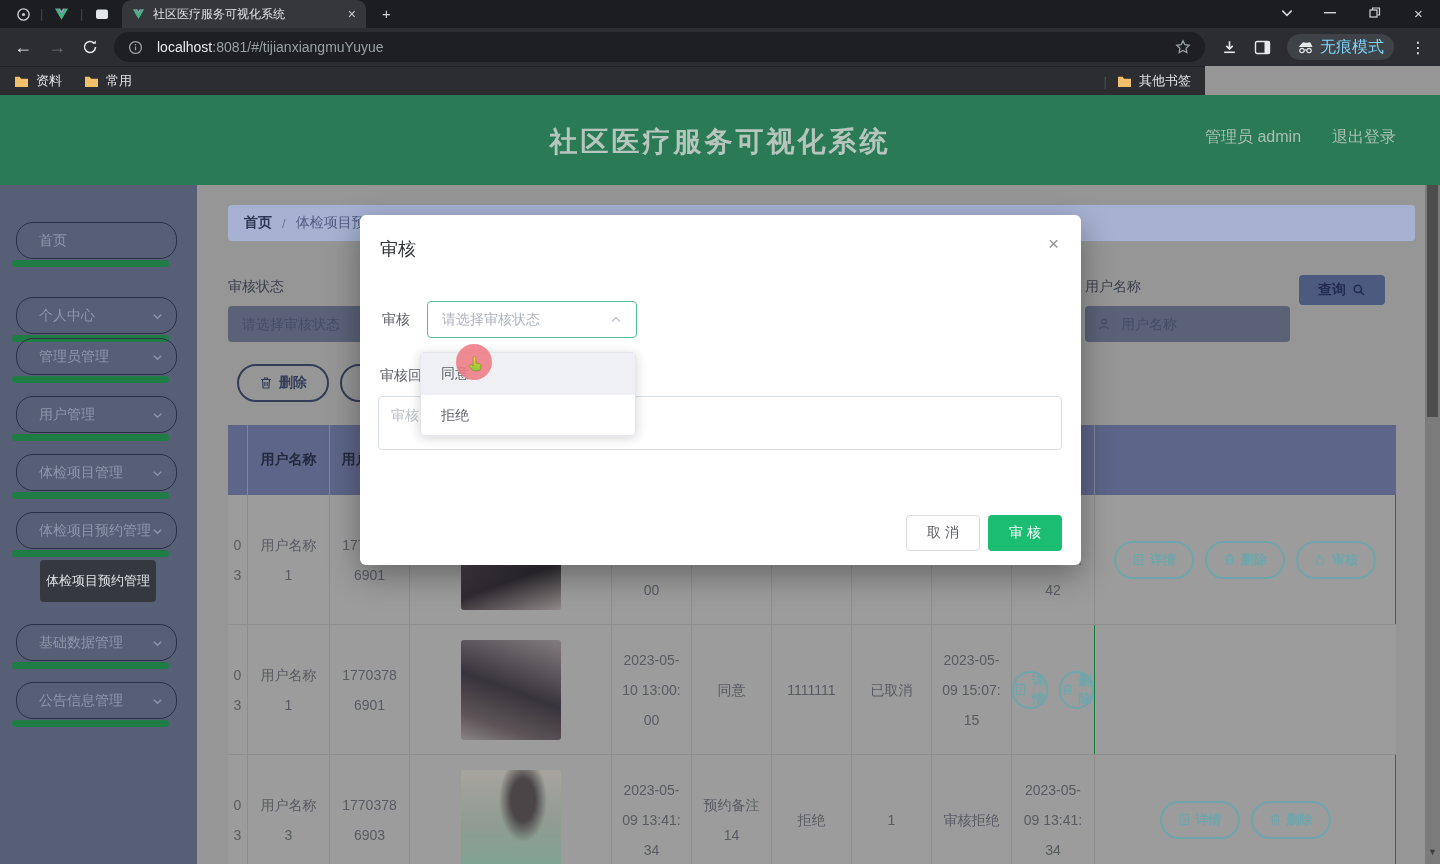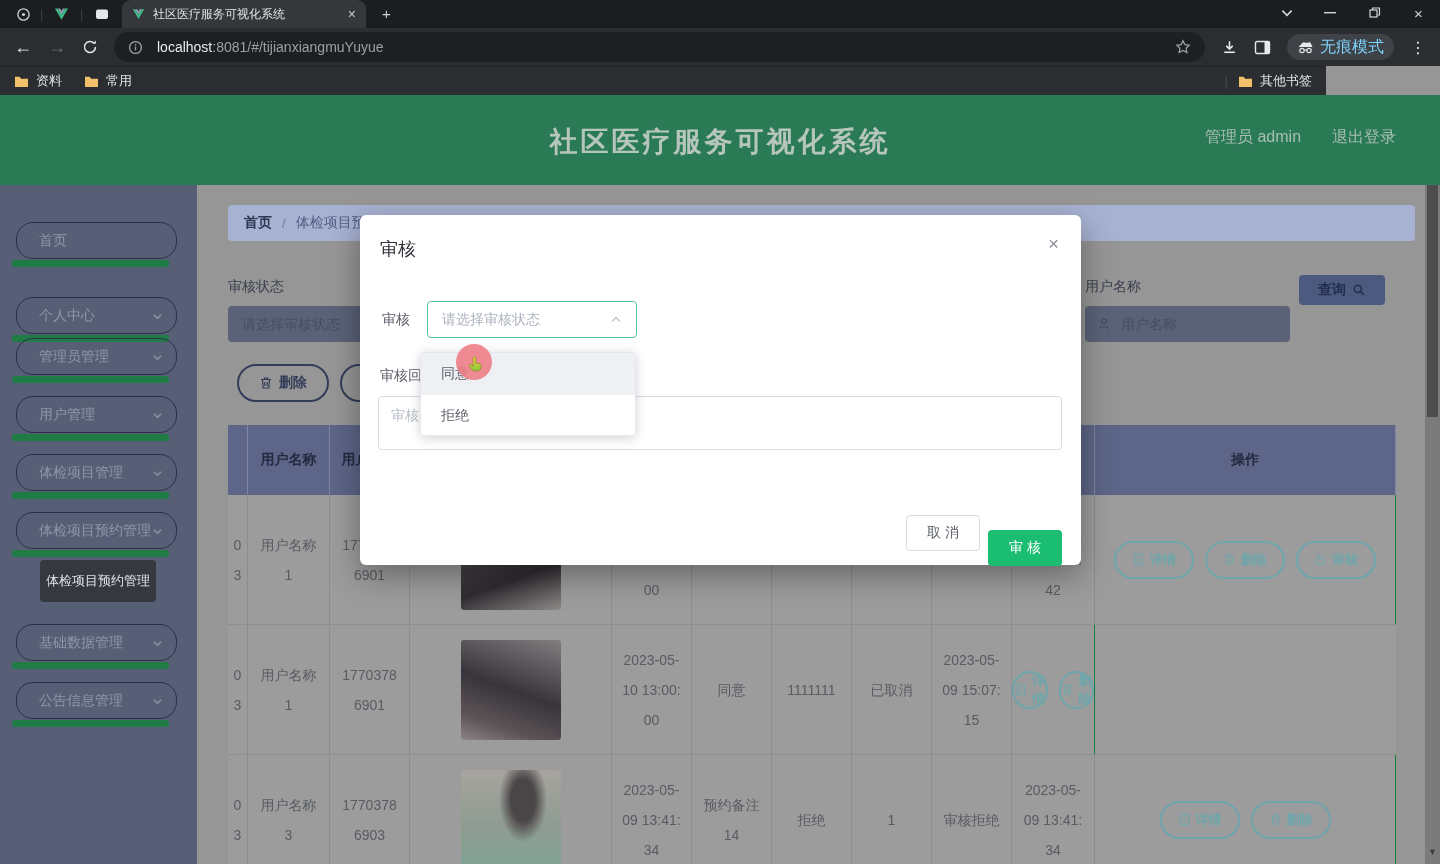--- a/index.html
+++ b/index.html
@@ -18,21 +18,21 @@
   .winctl{position:absolute;top:6px;color:#d3d6da;font-size:13px;}
 
   #toolbar{position:absolute;left:0;top:28px;width:1440px;height:38px;background:#2b2d31;display:flex;align-items:center;padding:0 14px;gap:16px;}
   #urlbar{flex:1;height:30px;background:#1d1f22;border-radius:15px;display:flex;align-items:center;padding:0 14px;gap:14px;}
   #url-text{font-size:14px;white-space:nowrap;}
   #url-host{color:#e8eaed;}
   #url-rest{color:#9aa0a6;}
   #incog-pill{height:26px;background:#3f4246;border-radius:13px;display:flex;align-items:center;gap:6px;padding:0 10px;}
   #incog-label{font-size:16px;color:#7dd3fc;white-space:nowrap;}
 
-  #bmbar{position:absolute;left:0;top:66px;width:1326px;height:29px;background:#2b2d31;border-top:1px solid #202226;display:flex;align-items:center;padding:0 14px;gap:22px;}
+  #bmbar{position:absolute;left:0;top:66px;width:1205px;height:29px;background:#2b2d31;border-top:1px solid #202226;display:flex;align-items:center;padding:0 14px;gap:22px;}
   .bm-item{display:flex;align-items:center;gap:7px;}
   .bm-label{font-size:13px;color:#dfe2e6;white-space:nowrap;}
   #bm-right{margin-left:auto;display:flex;align-items:center;gap:10px;}
 
   
   #appheader{position:absolute;left:0;top:95px;width:1440px;height:90px;background:#2b7a56;}
   #app-title{position:absolute;left:0;top:28px;width:100%;text-align:center;font-size:28px;font-weight:bold;color:#b6c6bd;letter-spacing:3px;}
   #hdr-user{position:absolute;left:1205px;top:32px;font-size:16px;color:#a9bfb2;}
   #hdr-logout{position:absolute;left:1332px;top:32px;font-size:16px;color:#a9bfb2;}
 
@@ -83,21 +83,21 @@
   #modal{position:absolute;left:360px;top:215px;width:721px;height:350px;background:#ffffff;border-radius:6px;box-shadow:0 10px 32px rgba(0,0,0,0.35);}
   #modal-title{position:absolute;left:20px;top:22px;font-size:18px;color:#2f3338;}
   #modal-close{position:absolute;left:688px;top:18px;font-size:19px;color:#909399;}
   #m-review-label{position:absolute;left:22px;top:96px;font-size:14px;color:#5a5e66;}
   #m-select{position:absolute;left:67px;top:86px;width:210px;height:37px;border:1.5px solid #52c392;border-radius:4px;display:flex;align-items:center;padding:0 14px;}
   #m-select-ph{font-size:14px;color:#adb3bf;flex:1;}
   #m-reply-label{position:absolute;left:20px;top:152px;font-size:14px;color:#5a5e66;width:60px;white-space:nowrap;overflow:hidden;}
   #m-textarea{position:absolute;left:18px;top:181px;width:684px;height:54px;border:1.5px solid #d8dce4;border-radius:4px;resize:none;padding:10px 12px;font-size:14px;color:#5a5e66;outline:none;background:#fff;}
   #m-textarea::placeholder{color:#b9bfc9;opacity:1;}
   #m-cancel{position:absolute;left:546px;top:300px;width:74px;height:36px;background:#fff;border:1px solid #d9dce3;border-radius:4px;display:flex;align-items:center;justify-content:center;font-size:14px;color:#5a5e66;}
-  #m-confirm{position:absolute;left:628px;top:315px;width:74px;height:36px;background:#1abd72;border-radius:4px;display:flex;align-items:center;justify-content:center;font-size:14px;color:#ffffff;}
+  #m-confirm{position:absolute;left:628px;top:300px;width:74px;height:36px;background:#1abd72;border-radius:4px;display:flex;align-items:center;justify-content:center;font-size:14px;color:#ffffff;}
   #dropdown{position:absolute;left:60px;top:137px;width:216px;height:84px;background:#fff;border:1px solid #e4e7ed;border-radius:4px;box-shadow:0 2px 12px rgba(0,0,0,0.18);}
   .dd-opt{height:42px;display:flex;align-items:center;padding-left:20px;font-size:14px;color:#5a5e66;}
   .dd-opt.hov{background:#eef0f4;}
   #cursor{position:absolute;left:96px;top:129px;width:36px;height:36px;border-radius:50%;background:rgba(238,123,132,0.88);display:flex;align-items:center;justify-content:center;}
 </style>
 </head>
 <body>
 
 <div id="screen">
 
@@ -371,23 +371,20 @@
             <span></span>
           </div>
           <div class="thcell">
             <span></span>
           </div>
           <div class="thcell">
             <span></span>
           </div>
           <div class="thcell">
             <span></span>
-          </div>
-          <div class="thcell">
-            <span>操作</span>
           </div>
         </div>
         <div class="trow" style="grid-template-columns: 20px 82px 80px 202px 80px 80px 80px 80px 80px 83px 301px;">
           <div class="tcell idcell">
             <span class="cw">03</span>
           </div>
           <div class="tcell">
             <span class="cw">用户名称1</span>
           </div>
           <div class="tcell">

